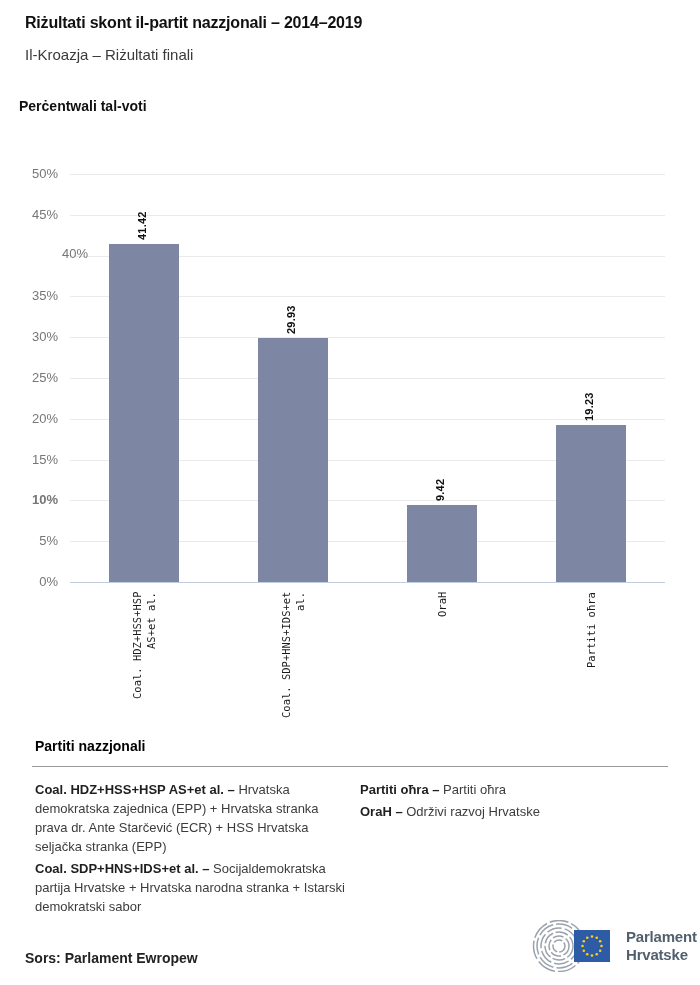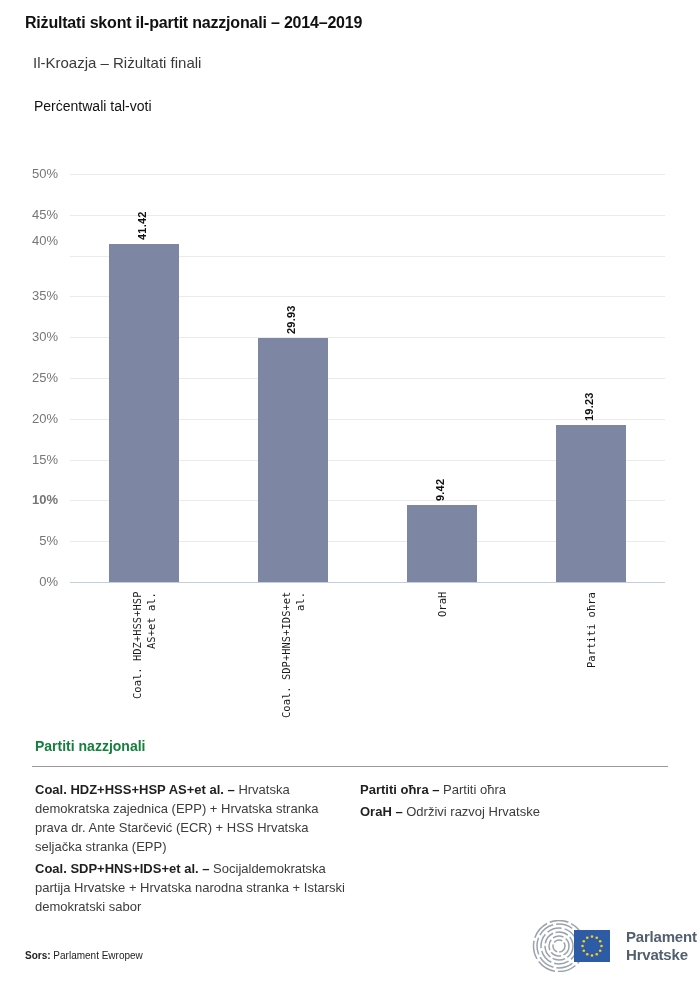--- a/index.html
+++ b/index.html
@@ -2,43 +2,43 @@
 <html><head>
 <meta charset="utf-8">
 <style>
   html,body{margin:0;padding:0;}
   body{
     width:700px;height:985px;position:relative;background:#ffffff;
     font-family:"Liberation Sans", sans-serif;overflow:hidden;color:#111;
   }
   .abs{position:absolute;}
   .page-title{left:25px;top:14px;font-size:16px;font-weight:bold;letter-spacing:-0.2px;color:#111;margin:0;}
-  .page-subtitle{left:25px;top:46px;font-size:15px;font-weight:normal;color:#3a3a3a;margin:8px;}
-  .chart-title{left:34px;top:98px;font-size:14px;font-weight:normal;color:#111;}
+  .page-subtitle{left:25px;top:46px;font-size:15px;font-weight:normal;color:#3a3a3a;margin:0;}
+  .chart-title{left:19px;top:98px;font-size:14px;font-weight:bold;color:#111;}
   #plot{left:0;top:0;width:700px;height:730px;}
   .gridline{height:1px;background:#eaeaea;}
   .baseline{height:1px;background:#c2cede;}
   .ytick{width:58px;text-align:right;font-size:13px;color:#767676;line-height:16px;}
   .bar{background:#7d87a3;}
   .vlabel{
     writing-mode:vertical-rl;transform:rotate(180deg);
     font-size:11px;font-weight:bold;color:#111;letter-spacing:0.2px;
   }
   .catlabel{
     writing-mode:vertical-rl;transform:rotate(180deg);text-align:end;
     font-family:"DejaVu Sans Mono", monospace;font-size:10.5px;line-height:14px;color:#1a1a1a;
   }
-  .legend-heading{left:35px;top:738px;font-size:14px;font-weight:bold;color:#15803d;}
+  .legend-heading{left:35px;top:738px;font-size:14px;font-weight:bold;color:#000000;}
   .legend-divider{left:32px;top:766px;width:636px;height:1px;background:#9a9a9a;border:none;margin:0;}
   .legend-col{top:780px;font-size:13px;line-height:19px;color:#3c3c3c;}
   .legend-col p{margin:0 0 3px 0;}
   .legend-col b{color:#1f1f1f;}
   #legend-left{left:35px;width:312px;}
   #legend-right{left:360px;width:305px;}
-  .source-note{left:25px;top:950px;font-size:10px;color:#222;margin:0;}
+  .source-note{left:25px;top:950px;font-size:14px;color:#222;margin:0;font-weight:bold;}
   .logo{left:532px;top:920px;display:flex;align-items:center;gap:8px;}
   .logo-text{font-size:15px;font-weight:bold;line-height:18px;color:#51606f;letter-spacing:-0.2px;}
 </style>
 </head>
 <body>
 
 <h1 class="abs page-title">Riżultati skont il-partit nazzjonali – 2014–2019</h1>
 <h2 class="abs page-subtitle">Il-Kroazja – Riżultati finali</h2>
 
 <div class="abs chart-title">Perċentwali tal-voti</div>
@@ -53,21 +53,21 @@
     <div class="abs ytick" style="left: 0px; top: 451.6px;">15%</div>
     <div class="abs gridline" style="left: 70px; top: 418.8px; width: 595px;"></div>
     <div class="abs ytick" style="left: 0px; top: 410.8px;">20%</div>
     <div class="abs gridline" style="left: 70px; top: 378px; width: 595px;"></div>
     <div class="abs ytick" style="left: 0px; top: 370px;">25%</div>
     <div class="abs gridline" style="left: 70px; top: 337.2px; width: 595px;"></div>
     <div class="abs ytick" style="left: 0px; top: 329.2px;">30%</div>
     <div class="abs gridline" style="left: 70px; top: 296.4px; width: 595px;"></div>
     <div class="abs ytick" style="left: 0px; top: 288.4px;">35%</div>
     <div class="abs gridline" style="left: 70px; top: 255.6px; width: 595px;"></div>
-    <div class="abs ytick" style="left: 0px; top: 233px;">40%</div>
+    <div class="abs ytick" style="left: 0px; top: 246px; padding-left: 30px;">40%</div>
     <div class="abs gridline" style="left: 70px; top: 214.8px; width: 595px;"></div>
     <div class="abs ytick" style="left: 0px; top: 206.8px;">45%</div>
     <div class="abs gridline" style="left: 70px; top: 174px; width: 595px;"></div>
     <div class="abs ytick" style="left: 0px; top: 166px;">50%</div>
     <div class="abs bar" style="left: 109.375px; top: 244.013px; width: 70px; height: 337.987px; background: rgb(125, 135, 163);"></div>
     <div class="abs bar" style="left: 258.125px; top: 337.771px; width: 70px; height: 244.229px; background: rgb(125, 135, 163);"></div>
     <div class="abs bar" style="left: 406.875px; top: 505.133px; width: 70px; height: 76.8672px; background: rgb(125, 135, 163);"></div>
     <div class="abs bar" style="left: 555.625px; top: 425.083px; width: 70px; height: 156.917px; background: rgb(125, 135, 163);"></div>
     <div class="abs baseline" style="left: 70px; top: 582px; width: 595px;"></div>
     <div class="abs vlabel" style="left: 136.375px; top: 174.013px; width: 16px; height: 66px;">41.42</div>

